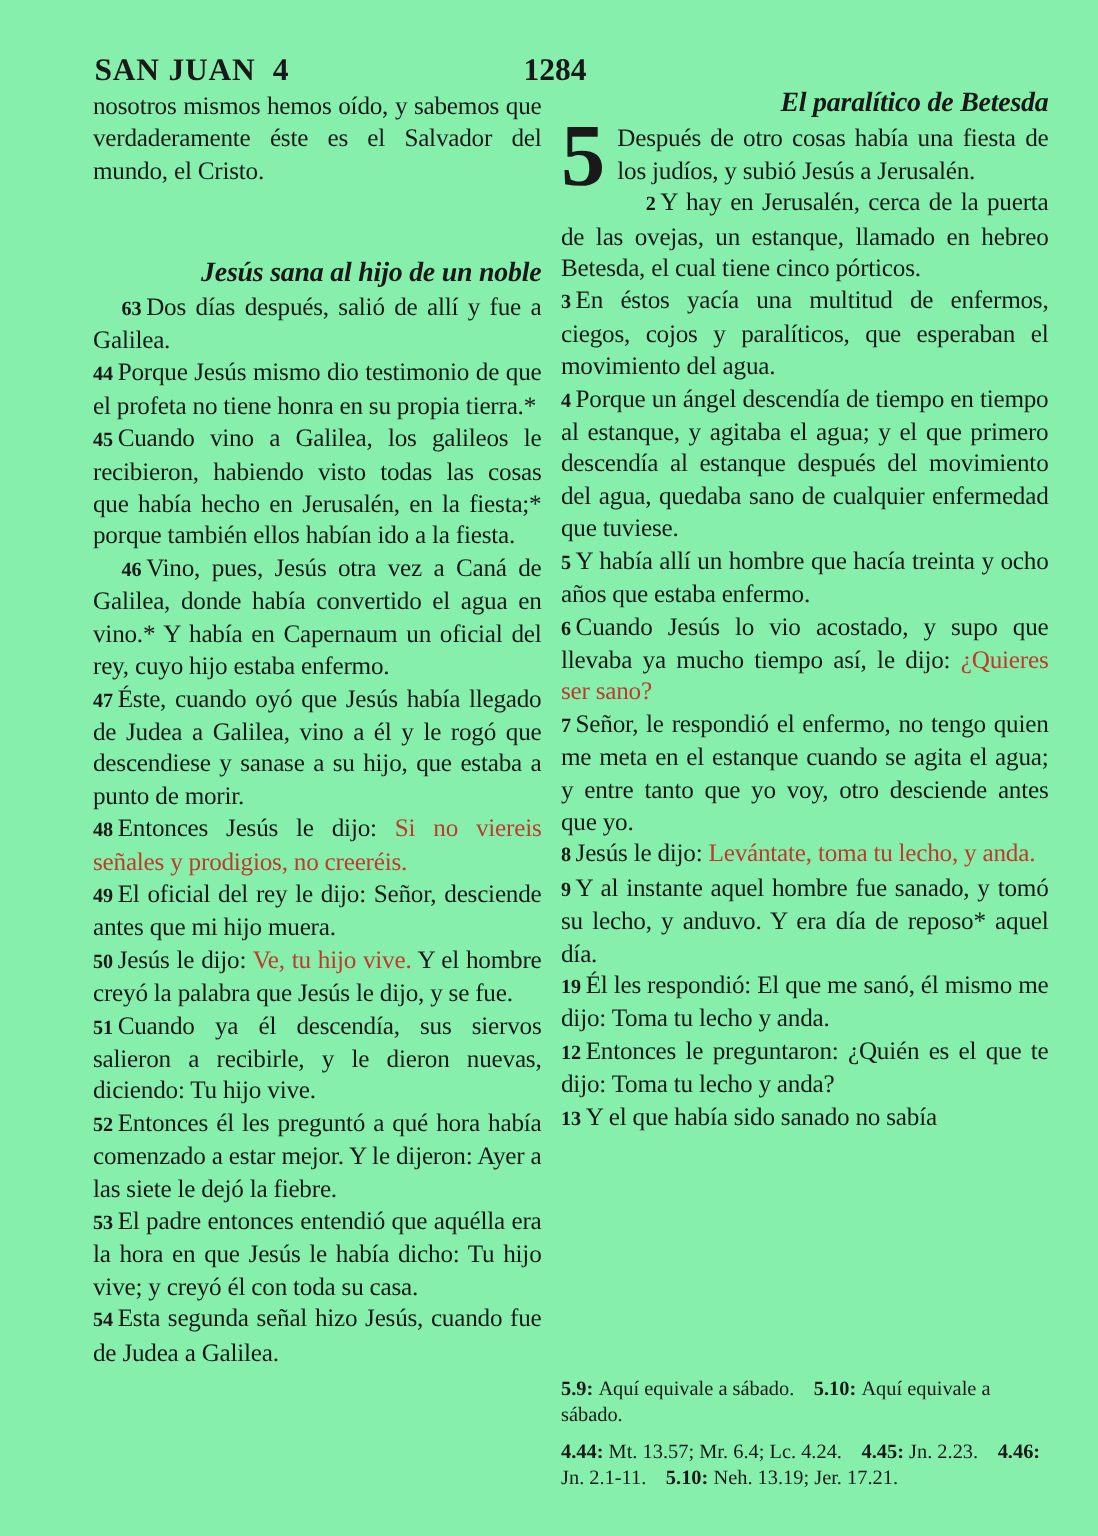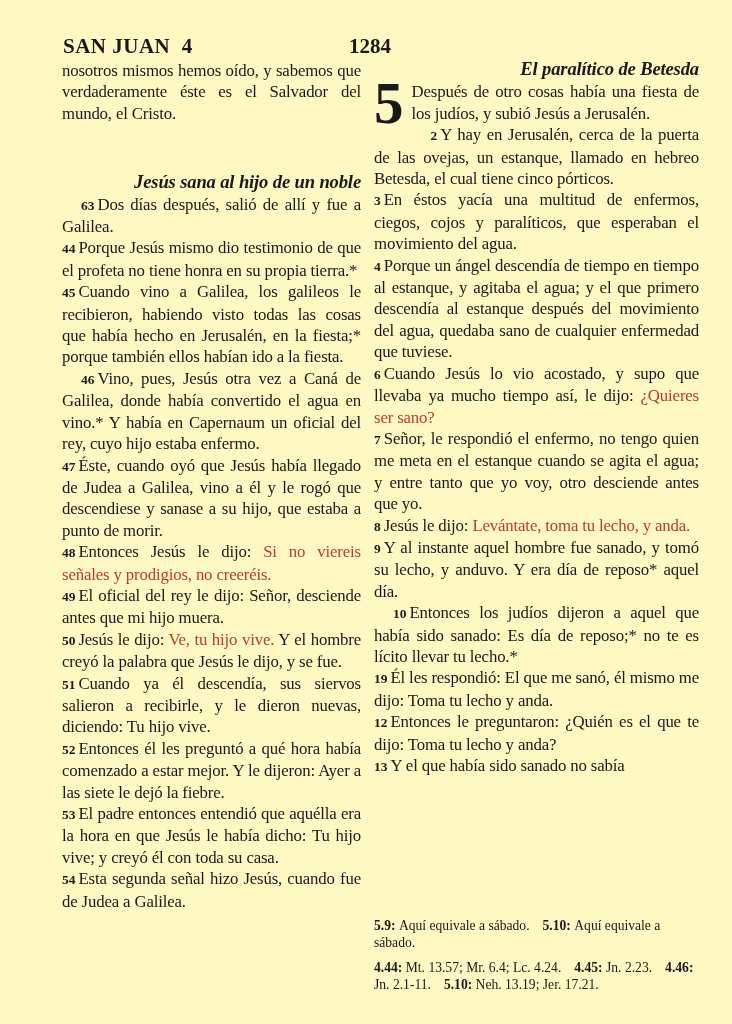--- a/index.html
+++ b/index.html
@@ -3,21 +3,21 @@
 <meta charset="utf-8">
 <style>
   html,body{margin:0;padding:0;}
   body{
     background:#d9d9d9;
     font-family:"Liberation Serif","DejaVu Serif",serif;
   }
   .page{
     position:relative;
     width:732px;height:1024px;
-    background:#fef9c3;
+    background:#86efac;
     color:#191919;
     overflow:hidden;
     margin:0 auto;
   }
   .running-header{
     position:absolute;top:34px;left:0;right:0;height:26px;
   }
   .book-title{
     position:absolute;left:63px;top:0;
     font-weight:700;font-size:21px;letter-spacing:0.5px;
@@ -105,25 +105,25 @@
       </div>
   </div>
 
   <div class="column col-right">
     <h2 class="section-heading">El paralítico de Betesda</h2>
     <div id="right-verses">
         <p class="verse"><span class="dropcap">5</span><span>Después de otro cosas había una fiesta de los judíos, y subió Jesús a Jerusalén.</span></p>
         <p class="verse indent"><span class="vnum">2</span><span>Y hay en Jerusalén, cerca de la puerta de las ovejas, un estanque, llamado en hebreo Betesda, el cual tiene cinco pórticos.</span></p>
         <p class="verse"><span class="vnum">3</span><span>En éstos yacía una multitud de enfermos, ciegos, cojos y paralíticos, que esperaban el movimiento del agua.</span></p>
         <p class="verse"><span class="vnum">4</span><span>Porque un ángel descendía de tiempo en tiempo al estanque, y agitaba el agua; y el que primero descendía al estanque después del movimiento del agua, quedaba sano de cualquier enfermedad que tuviese.</span></p>
+        <p class="verse"><span class="vnum">5</span><span>Y había allí un hombre que hacía treinta y ocho años que estaba enfermo.</span></p>
         <p class="verse"><span class="vnum">6</span><span>Cuando Jesús lo vio acostado, y supo que llevaba ya mucho tiempo así, le dijo: </span><span class="red">¿Quieres ser sano?</span></p>
         <p class="verse"><span class="vnum">7</span><span>Señor, le respondió el enfermo, no tengo quien me meta en el estanque cuando se agita el agua; y entre tanto que yo voy, otro desciende antes que yo.</span></p>
         <p class="verse"><span class="vnum">8</span><span>Jesús le dijo: </span><span class="red">Levántate, toma tu lecho, y anda.</span></p>
         <p class="verse"><span class="vnum">9</span><span>Y al instante aquel hombre fue sanado, y tomó su lecho, y anduvo. Y era día de reposo* aquel día.</span></p>
-        <p class="verse indent"><span class="vnum">10</span><span>Entonces los judíos dijeron a aquel que había sido sanado: Es día de reposo;* no te es lícito llevar tu lecho.*</span></p>
         <p class="verse"><span class="vnum">19</span><span>Él les respondió: El que me sanó, él mismo me dijo: Toma tu lecho y anda.</span></p>
         <p class="verse"><span class="vnum">12</span><span>Entonces le preguntaron: ¿Quién es el que te dijo: Toma tu lecho y anda?</span></p>
         <p class="verse"><span class="vnum">13</span><span>Y el que había sido sanado no sabía</span></p>
       </div>
     <div class="footnotes">
       <p class="fn-group" id="fn-study-notes"><span class="fn-entry"><span class="fn-ref">5.9: </span><span>Aquí equivale a </span><span class="italic">sábado.</span></span><span class="fn-entry"><span class="fn-ref">5.10: </span><span>Aquí equivale a </span><span class="italic">sábado.</span></span></p>
       <p class="fn-group" id="fn-cross-refs"><span class="fn-entry"><span class="fn-ref">4.44: </span><span>Mt. 13.57; Mr. 6.4; Lc. 4.24.</span></span><span class="fn-entry"><span class="fn-ref">4.45: </span><span>Jn. 2.23.</span></span><span class="fn-entry"><span class="fn-ref">4.46: </span><span>Jn. 2.1-11.</span></span><span class="fn-entry"><span class="fn-ref">5.10: </span><span>Neh. 13.19; Jer. 17.21.</span></span></p>
     </div>
   </div>
 

